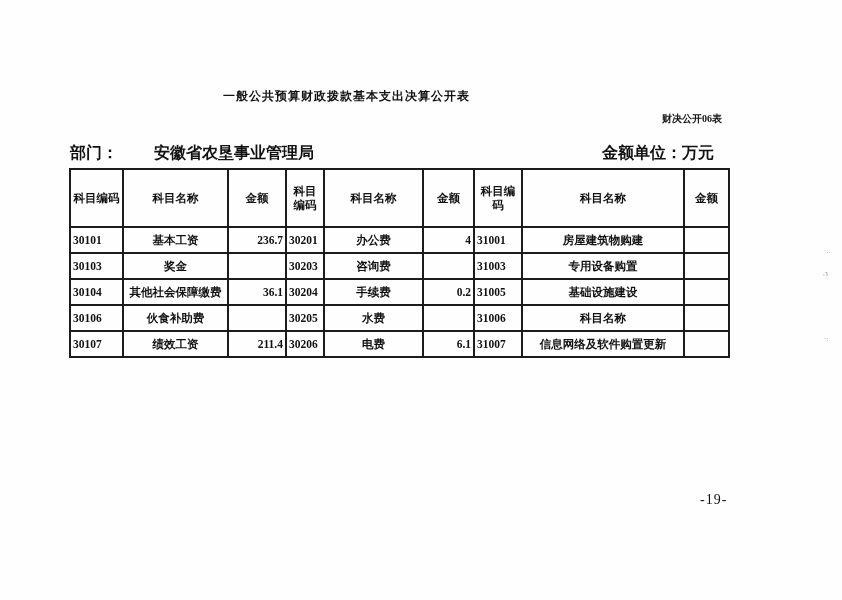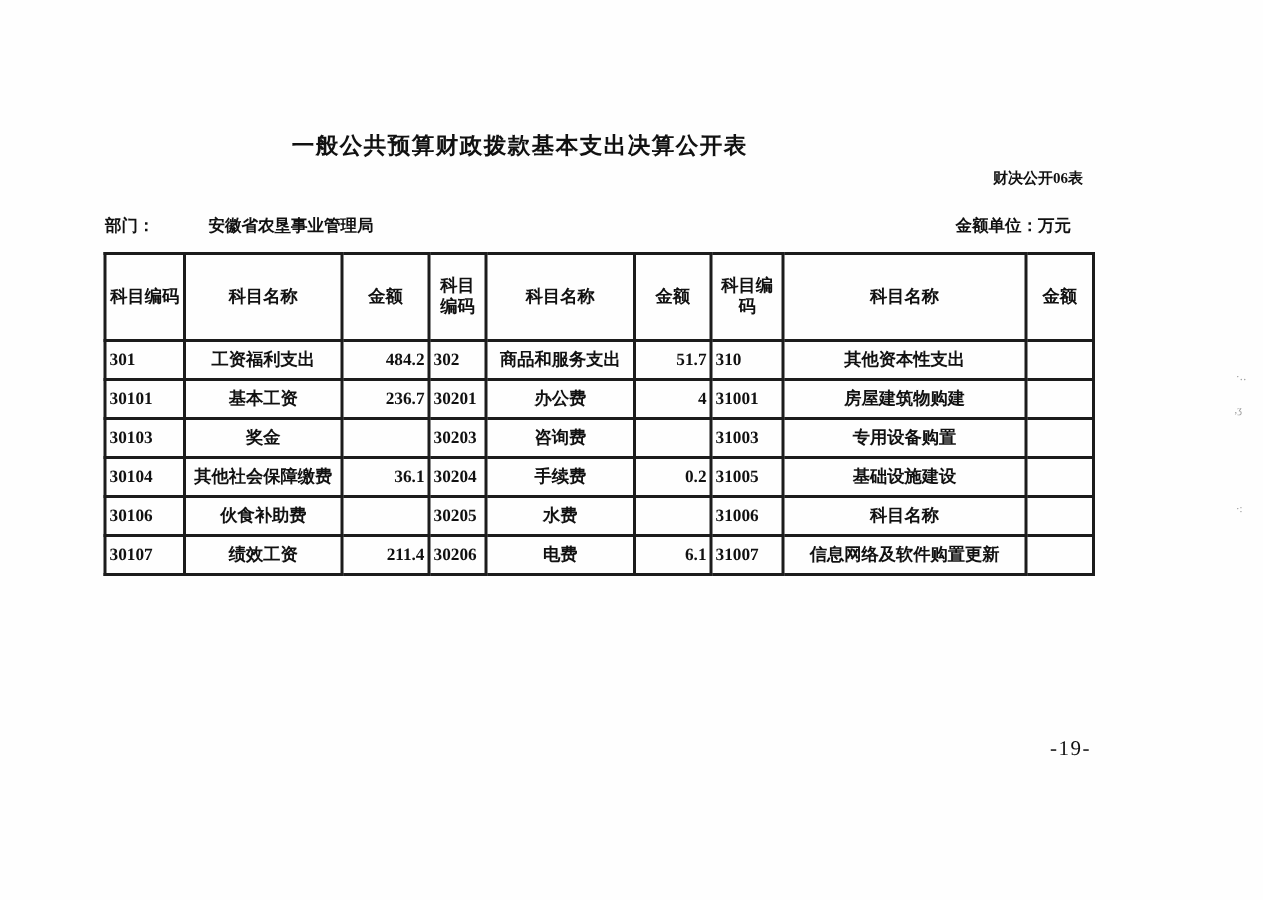--- a/index.html
+++ b/index.html
@@ -15,41 +15,41 @@
     overflow: hidden;
     font-family: "Liberation Serif", "DejaVu Serif", serif;
     color: #111;
   }
   .doc-title {
     position: absolute;
     top: 88px;
     left: 0;
     width: 693px;
     text-align: center;
-    font-size: 15px;
+    font-size: 12px;
     font-weight: 700;
     letter-spacing: 1px;
     margin: 0;
   }
   .form-note {
     position: absolute;
     top: 112px;
     right: 120px;
     font-size: 10px;
     font-weight: 700;
   }
   .meta-row {
     position: absolute;
     top: 143px;
     left: 70px;
     right: 128px;
     display: flex;
     justify-content: space-between;
     align-items: baseline;
-    font-size: 11px;
+    font-size: 16px;
     font-weight: 700;
   }
   .dept-wrap { display: flex; align-items: baseline; }
   .dept-name { margin-left: 36px; }
   table.budget {
     position: absolute;
     top: 168px;
     left: 69px;
     width: 659px;
     border-collapse: collapse;
@@ -127,31 +127,20 @@
         <th>科目编码</th>
         <th>科目名称</th>
         <th>金额</th>
         <th>科目编码</th>
         <th>科目名称</th>
         <th>金额</th>
       </tr>
     </thead>
     <tbody>
         <tr>
-          <td class="c0">301</td>
-          <td class="c1">工资福利支出</td>
-          <td class="c2">484.2</td>
-          <td class="c3">302</td>
-          <td class="c4">商品和服务支出</td>
-          <td class="c5">51.7</td>
-          <td class="c6">310</td>
-          <td class="c7">其他资本性支出</td>
-          <td class="c8"></td>
-        </tr>
-        <tr>
           <td class="c0">30101</td>
           <td class="c1">基本工资</td>
           <td class="c2">236.7</td>
           <td class="c3">30201</td>
           <td class="c4">办公费</td>
           <td class="c5">4</td>
           <td class="c6">31001</td>
           <td class="c7">房屋建筑物购建</td>
           <td class="c8"></td>
         </tr>

